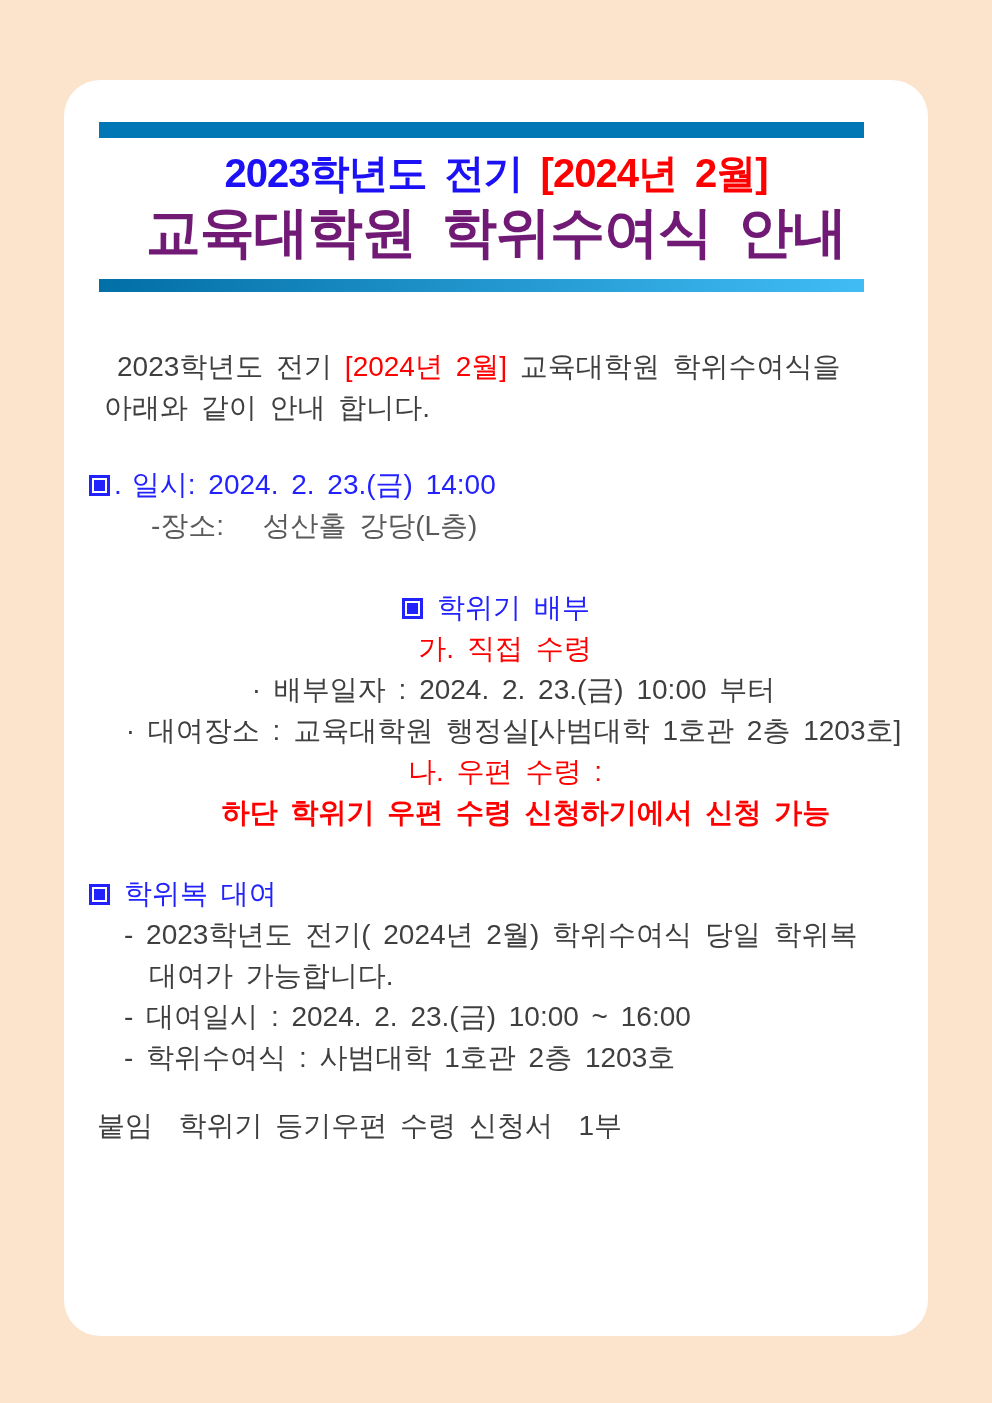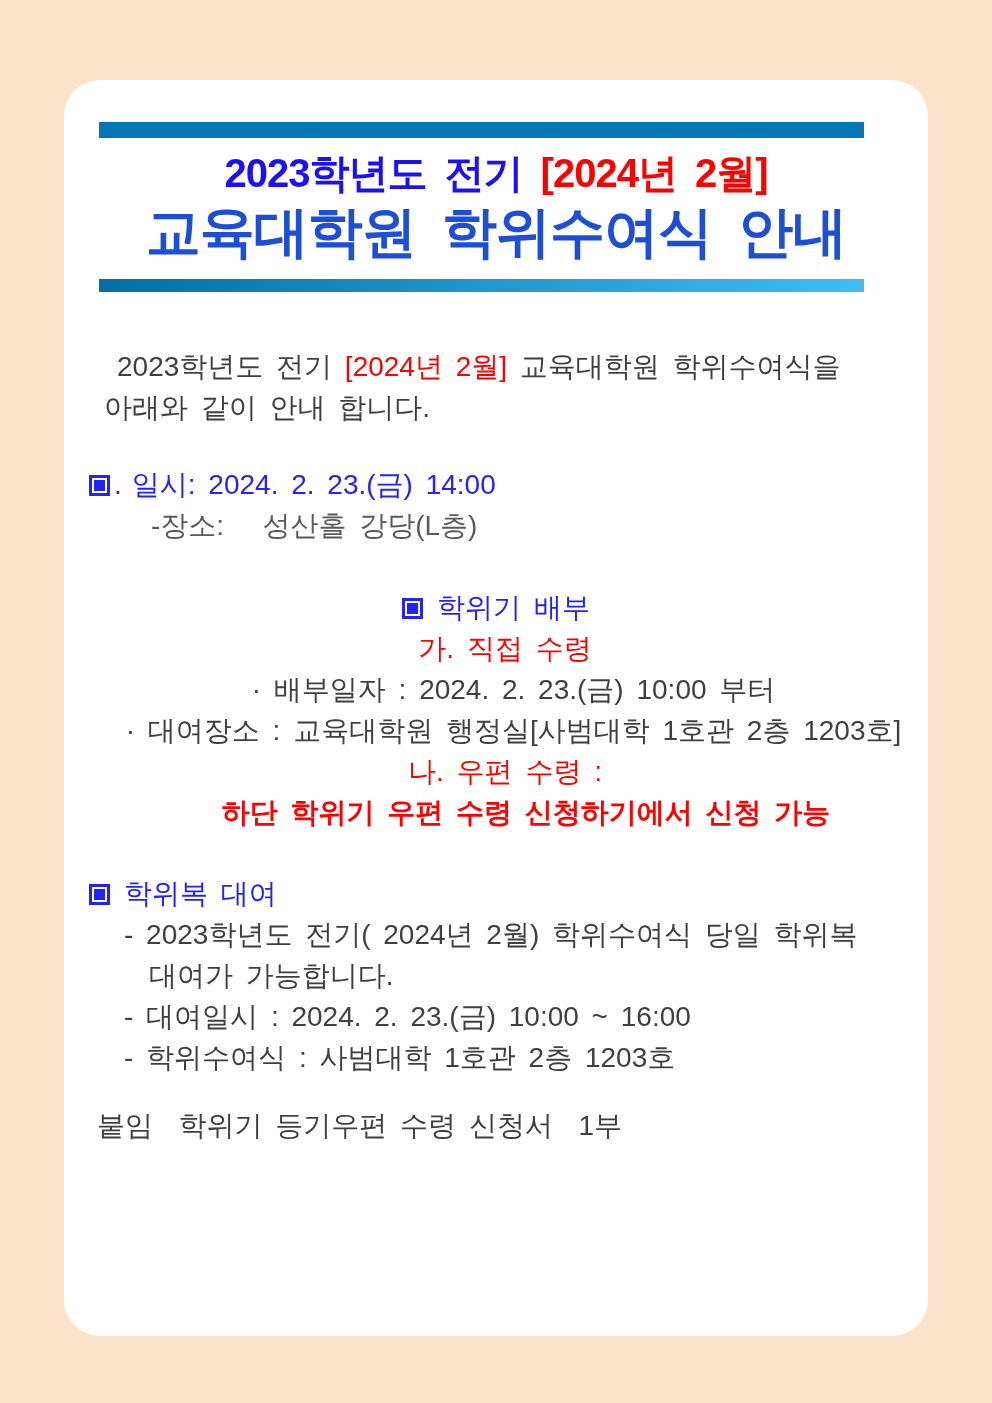--- a/index.html
+++ b/index.html
@@ -54,21 +54,21 @@
   .subtitle .sub-blue { color: var(--title-blue, #1b11f4); }
   .subtitle .sub-red  { color: var(--red, #ff0000); }
   .main-title {
     margin: 2px 0 0 0;
     text-align: center;
     font-size: 55px;
     font-weight: 900;
     letter-spacing: -1px;
     word-spacing: 12px;
     line-height: 1.18;
-    color: #1d4ed8;
+    color: #701a75;
   }
   
   .content {
     font-size: 28px;
     color: var(--body, #3f3f3f);
   }
   .line {
     line-height: 41px;
     white-space: pre-wrap;
     word-spacing: 5px;

